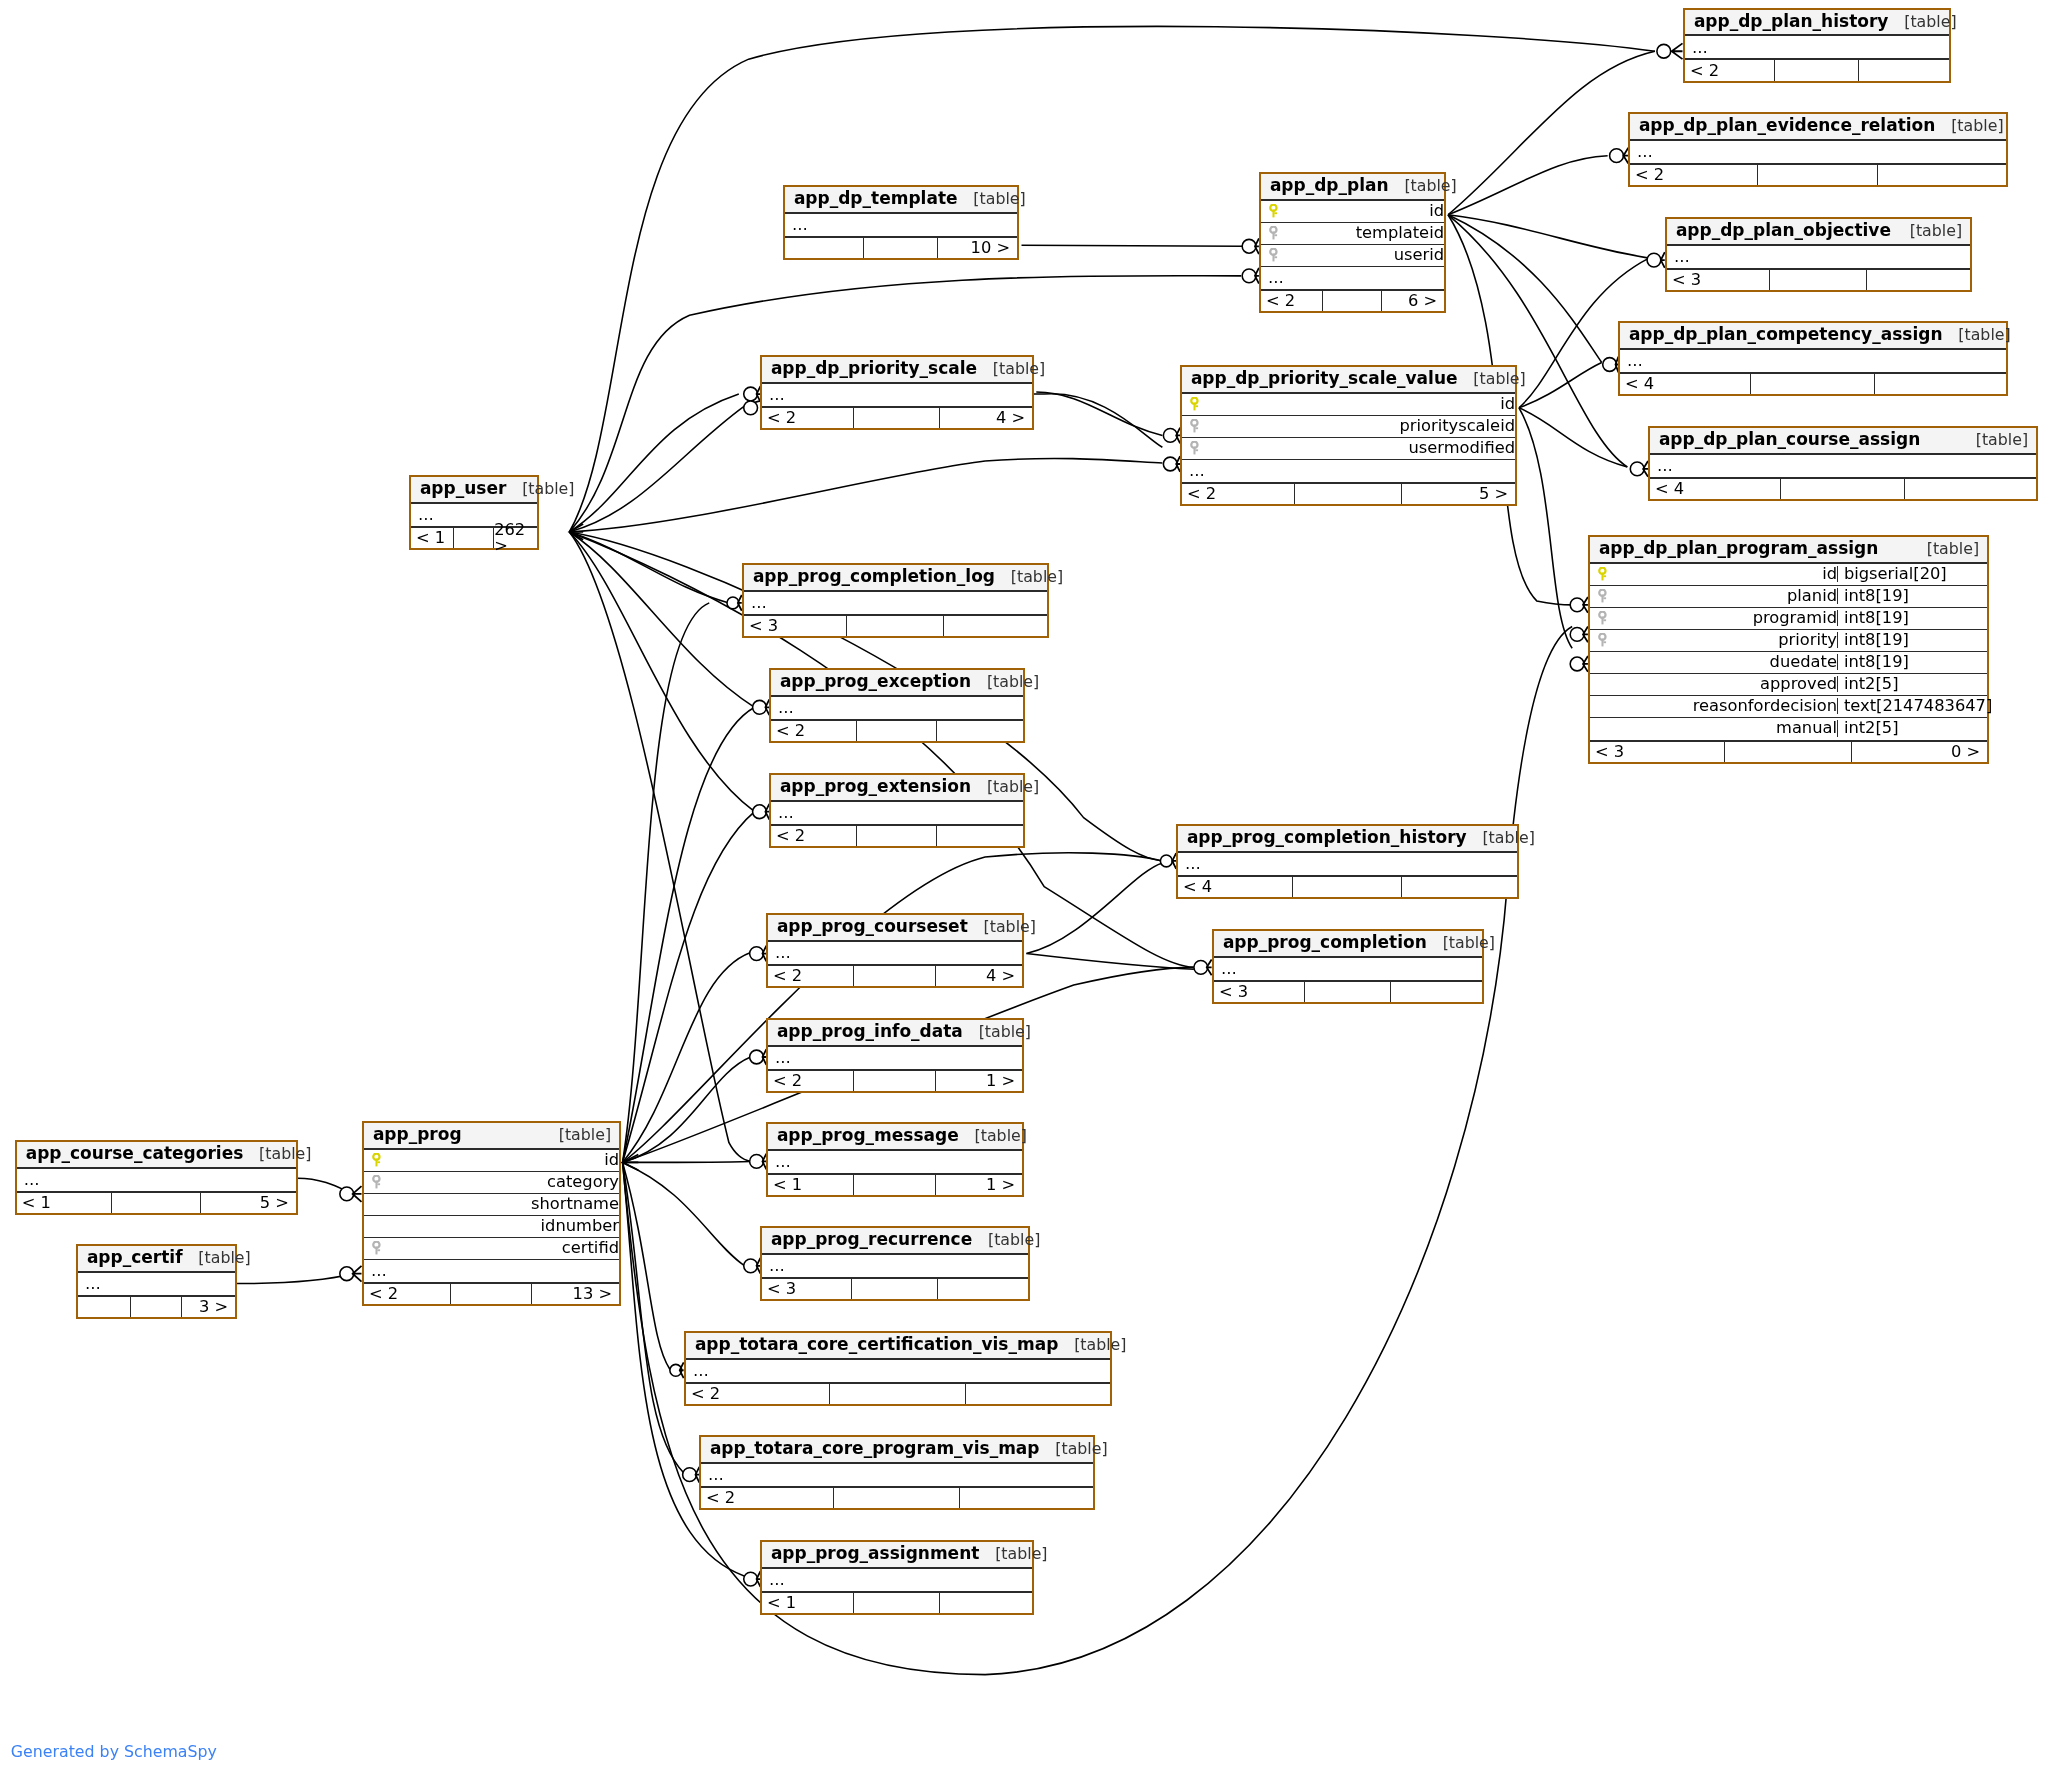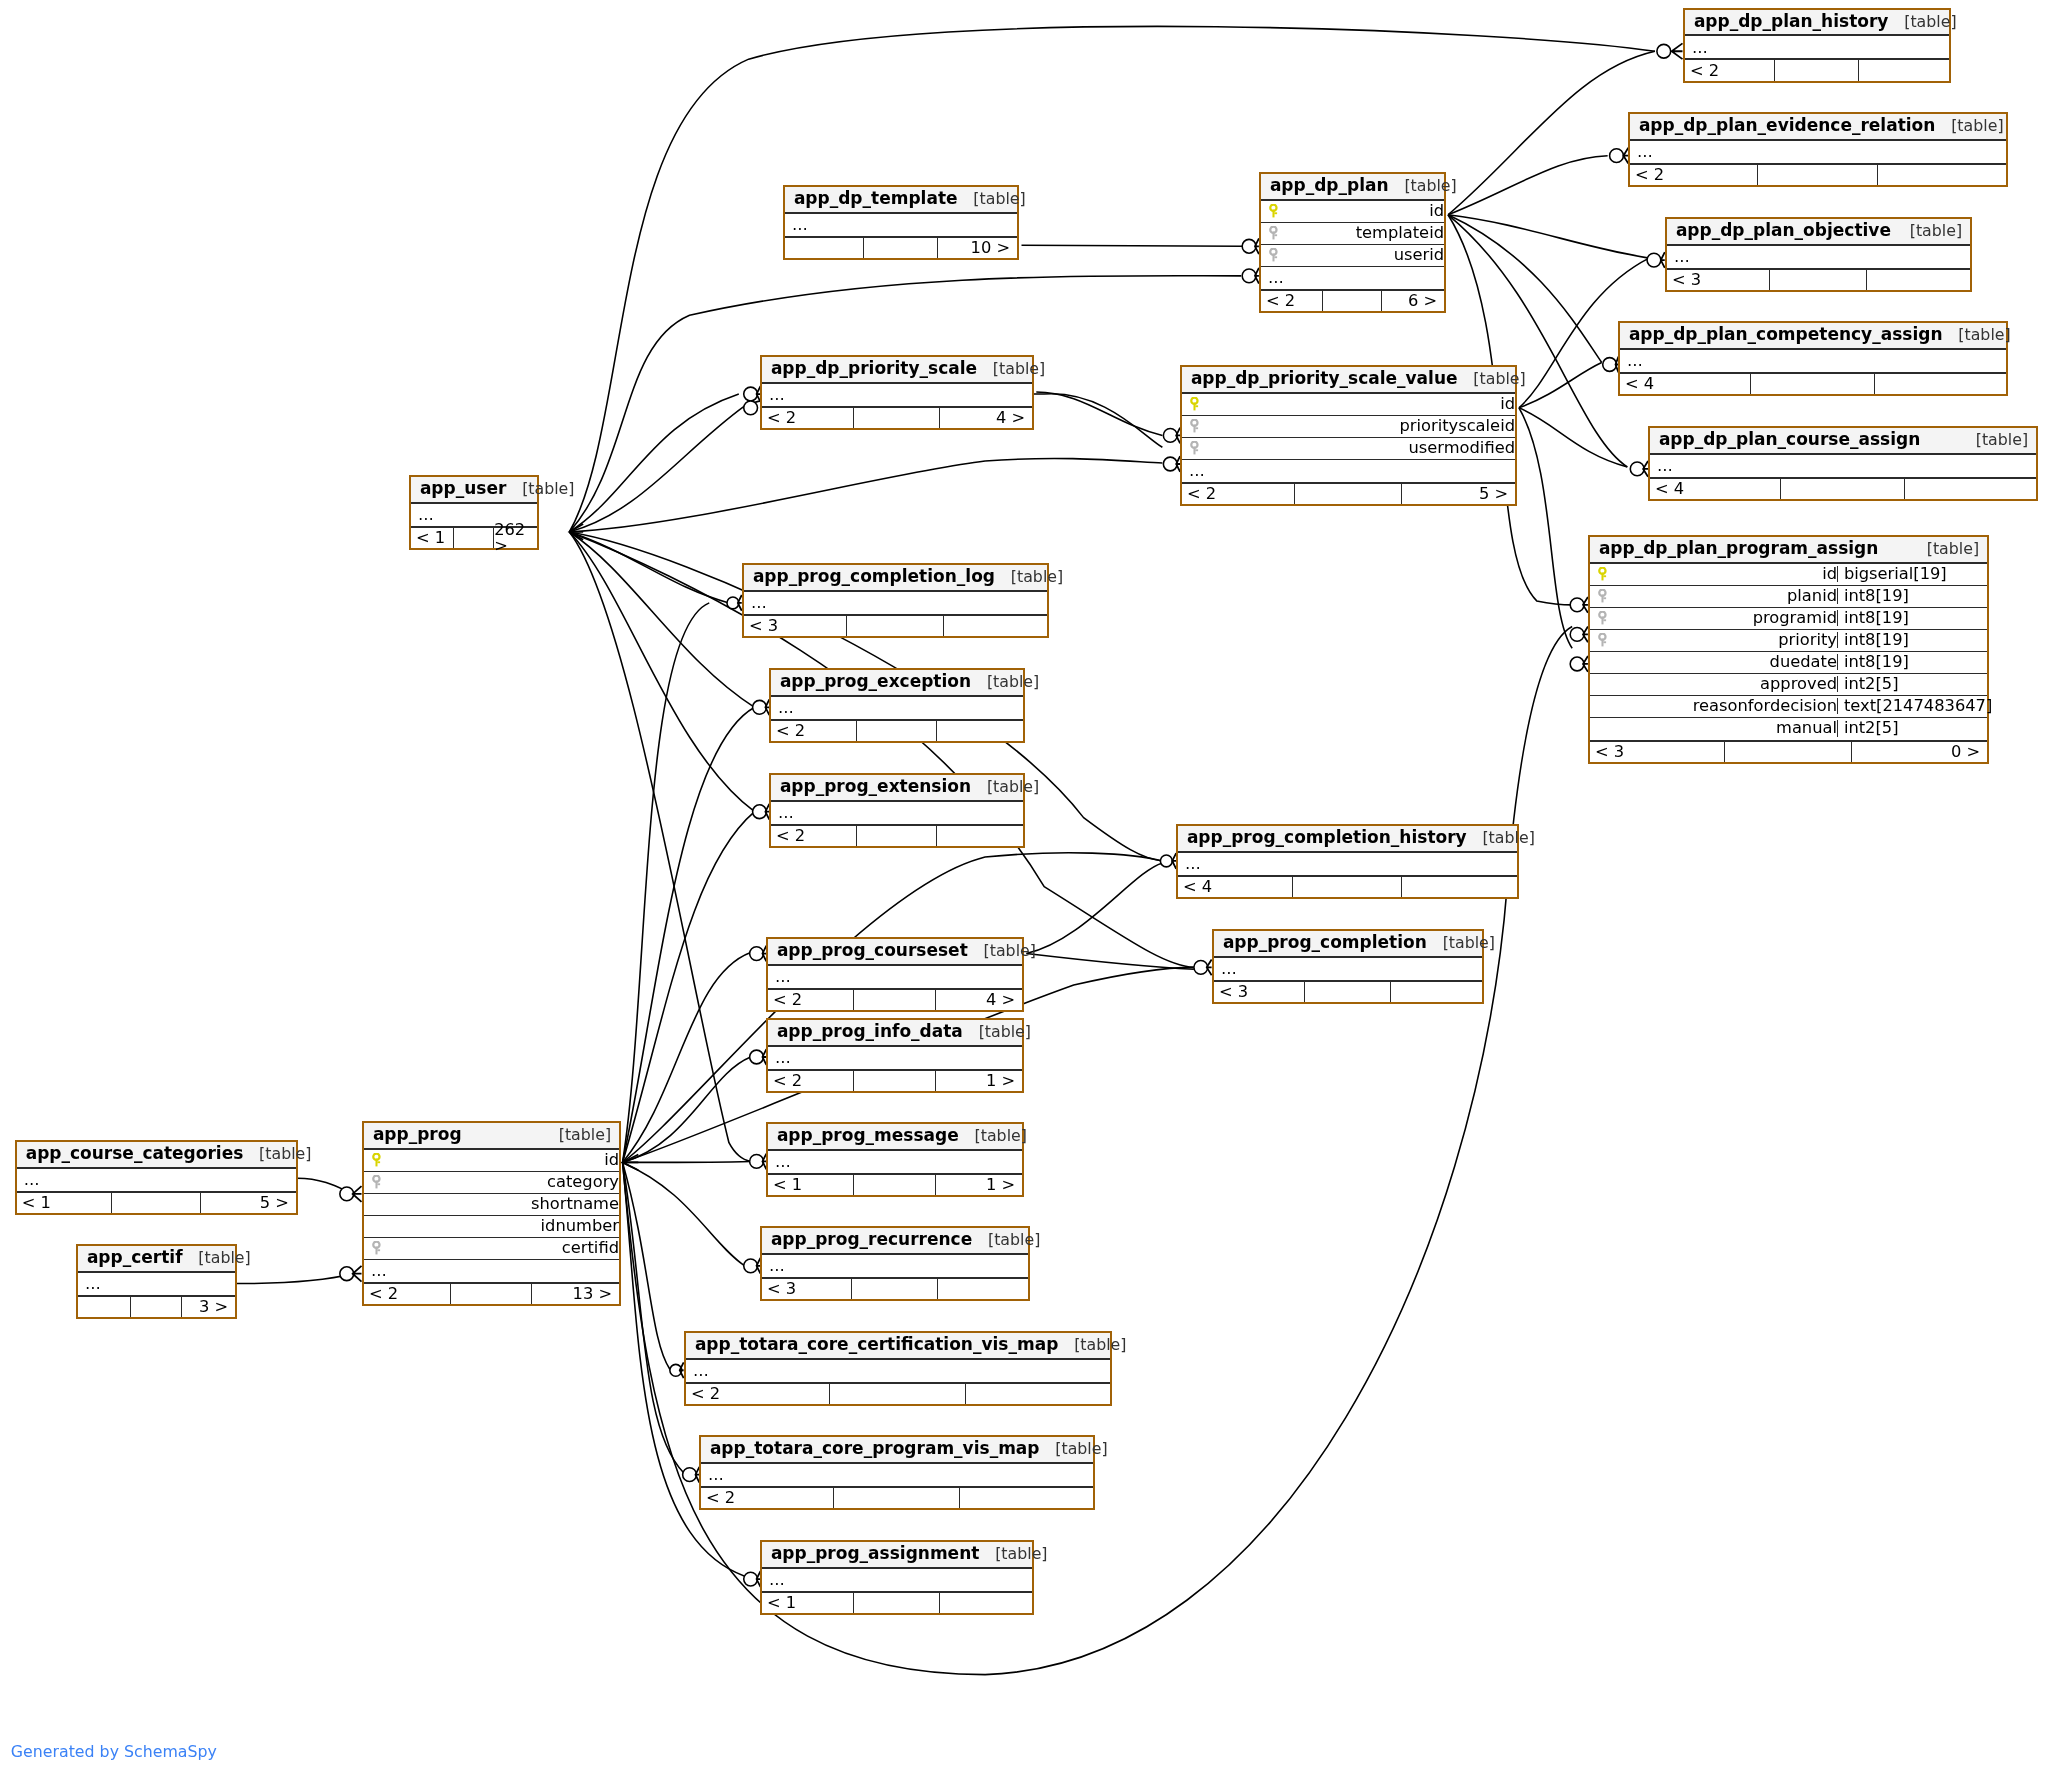--- a/index.html
+++ b/index.html
@@ -434,21 +434,21 @@
         <div class="rows">
           <div class="row">
             <span class="col-key">
               <svg class="keyicon" viewBox="0 0 12 16">
                 <circle cx="6" cy="4" r="3.4" fill="none" stroke="#d9d400" stroke-width="2.4"></circle>
                 <rect x="5" y="6" width="2.2" height="8.5" fill="#d9d400"></rect>
                 <rect x="7" y="9" width="3" height="2" fill="#d9d400"></rect>
               </svg>
             </span>
             <span class="col-name">id</span>
-            <span class="col-type">bigserial[19]</span>
+            <span class="col-type">bigserial[20]</span>
           </div>
           <div class="row">
             <span class="col-key">
               <svg class="keyicon" viewBox="0 0 12 16">
                 <circle cx="6" cy="4" r="3.4" fill="none" stroke="#b4b4b4" stroke-width="2.4"></circle>
                 <rect x="5" y="6" width="2.2" height="8.5" fill="#b4b4b4"></rect>
                 <rect x="7" y="9" width="3" height="2" fill="#b4b4b4"></rect>
               </svg>
             </span>
             <span class="col-name">planid</span>
@@ -682,21 +682,21 @@
         </div>
         <div class="rows">
           <div class="row ellipsis">…</div>
         </div>
         <div class="foot">
           <div class="fL">&lt; 4</div>
           <div class="fM"></div>
           <div class="fR"></div>
         </div>
       </div>
-      <div class="tbl" style="left: 766px; top: 913px; width: 258px; margin-top: 24px;">
+      <div class="tbl" style="left: 766px; top: 913px; width: 258px;">
         <div class="tbl-head">
           <span class="tbl-name">app_prog_courseset</span>
           <span class="tbl-tag">[table]</span>
         </div>
         <div class="rows">
           <div class="row ellipsis">…</div>
         </div>
         <div class="foot">
           <div class="fL">&lt; 2</div>
           <div class="fM"></div>

